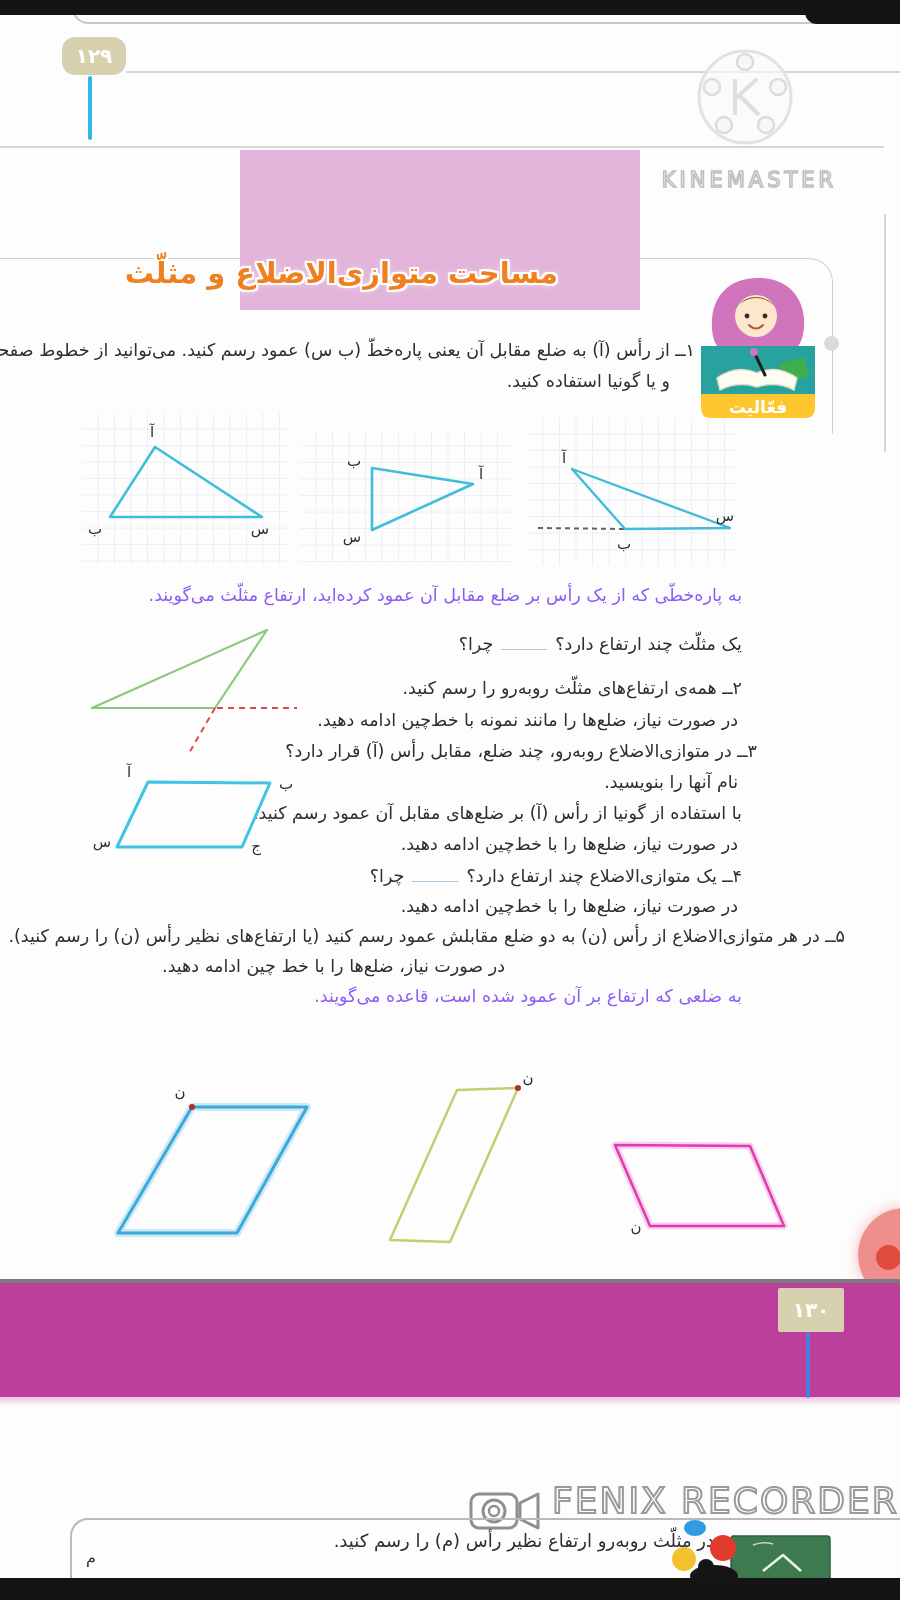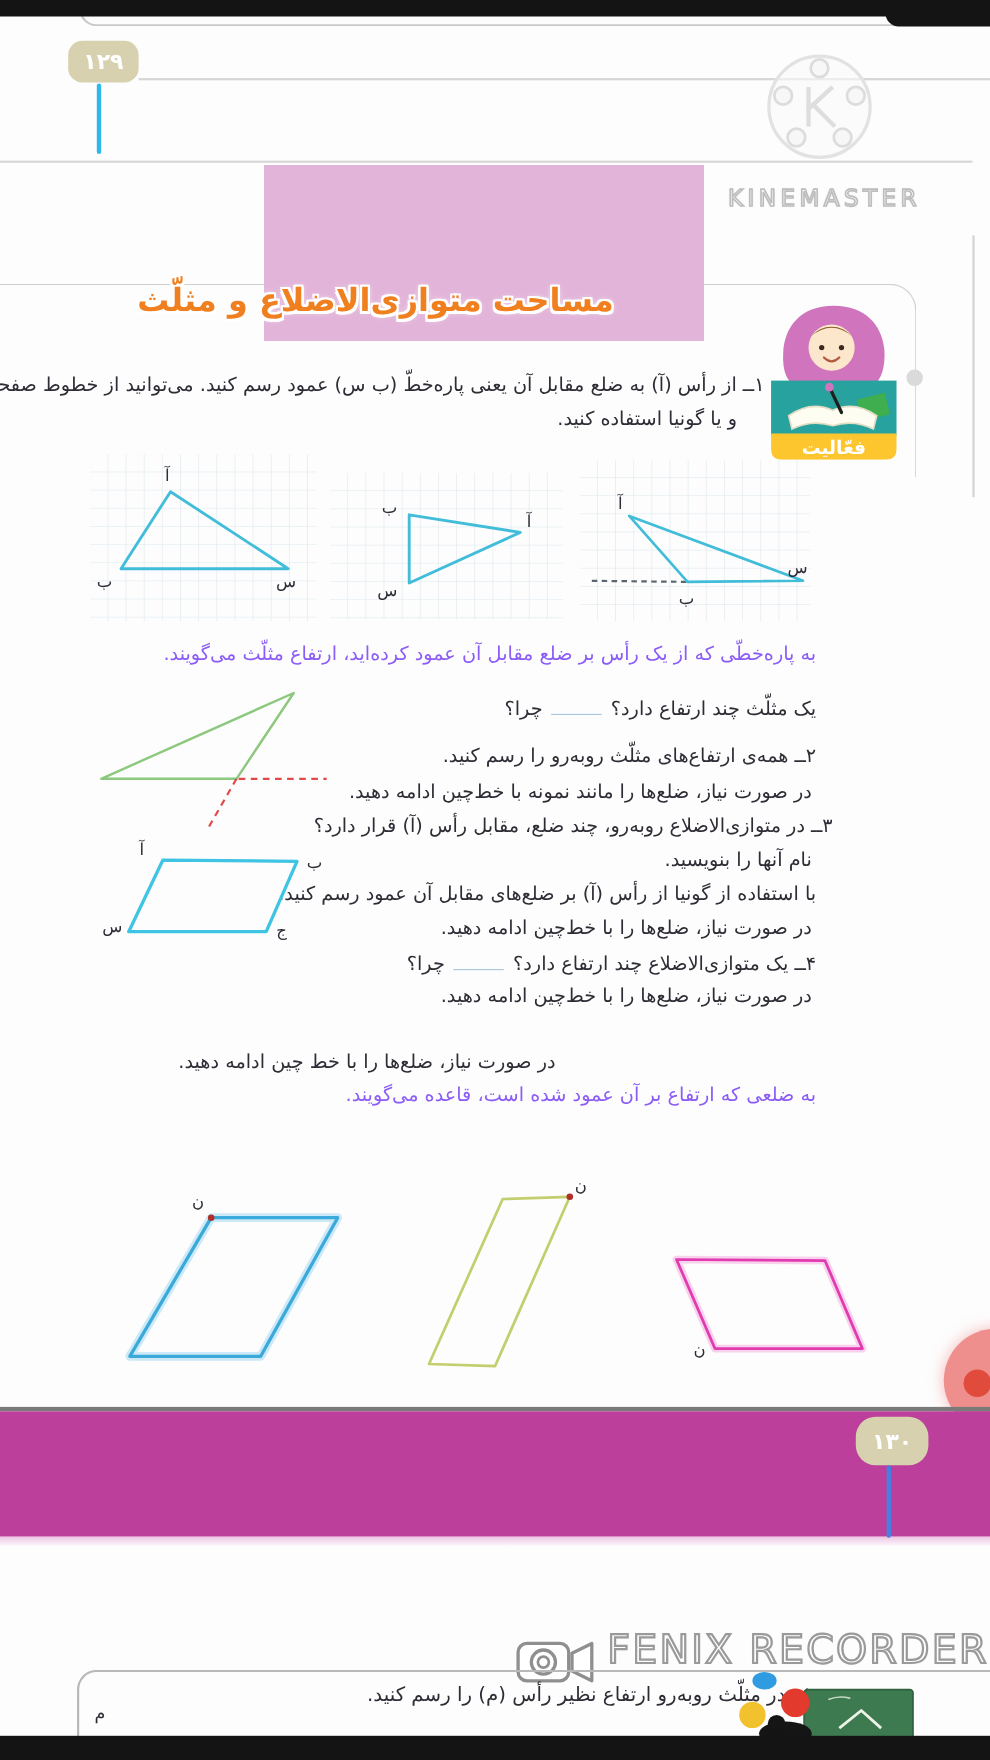--- a/index.html
+++ b/index.html
@@ -115,20 +115,21 @@
   <div class="t" style="right:158px;top:678px;">۲ــ همه‌ی ارتفاع‌های مثلّث روبه‌رو را رسم کنید.</div>
   <div class="t" style="right:162px;top:710px;">در صورت نیاز، ضلع‌ها را مانند نمونه با خط‌چین ادامه دهید.</div>
   <div class="t" style="right:143px;top:741px;">۳ــ در متوازی‌الاضلاع روبه‌رو، چند ضلع، مقابل رأس (آ) قرار دارد؟</div>
   <div class="t" style="right:162px;top:772px;">نام آنها را بنویسید.</div>
   <div class="t" style="right:158px;top:803px;">با استفاده از گونیا از رأس (آ) بر ضلع‌های مقابل آن عمود رسم کنید.</div>
   <div class="t" style="right:162px;top:834px;">در صورت نیاز، ضلع‌ها را با خط‌چین ادامه دهید.</div>
   <div class="t" style="right:158px;top:865px;">
     <span>۴ــ یک متوازی‌الاضلاع چند ارتفاع دارد؟</span><span class="blank"></span><span>چرا؟</span>
   </div>
   <div class="t" style="right:162px;top:896px;">در صورت نیاز، ضلع‌ها را با خط‌چین ادامه دهید.</div>
+  <div class="t" style="right:55px;top:926px;">۵ــ در هر متوازی‌الاضلاع از رأس (ن) به دو ضلع مقابلش عمود رسم کنید (یا ارتفاع‌های نظیر رأس (ن) را رسم کنید).</div>
   <div class="t" style="right:395px;top:956px;">در صورت نیاز، ضلع‌ها را با خط چین ادامه دهید.</div>
   <div class="t red" style="right:158px;top:986px;">به ضلعی که ارتفاع بر آن عمود شده است، قاعده می‌گویند.</div>
 
   <svg style="position:absolute;left:88px;top:752px;" width="215" height="105" viewBox="0 0 215 105">
     <polygon points="60,30 182,31 154,95 29,95" fill="none" stroke="#3fc4e4" stroke-width="3" stroke-linejoin="round"></polygon>
     <text x="41" y="25" text-anchor="middle" font-size="15" fill="#2e2c35">آ</text>
     <text x="198" y="37" text-anchor="middle" font-size="15" fill="#2e2c35">ب</text>
     <text x="168" y="99" text-anchor="middle" font-size="15" fill="#2e2c35">ج</text>
     <text x="14" y="95" text-anchor="middle" font-size="15" fill="#2e2c35">س</text>
   </svg>
@@ -150,21 +151,21 @@
 
   <div style="position:absolute;left:858px;top:1208px;width:94px;height:94px;border-radius:50%;
               background:#ef8f8d;box-shadow:0 0 14px rgba(240,140,140,0.6);">
     <div style="position:absolute;left:18px;top:37px;width:25px;height:25px;border-radius:50%;background:#e04b3c;"></div>
   </div>
 
   <div style="position:absolute;left:0;top:1279px;width:900px;height:4px;background:#7a7a7a;"></div>
   <div style="position:absolute;left:0;top:1283px;width:900px;height:114px;background:#bc3f9c;"></div>
   <div style="position:absolute;left:0;top:1397px;width:900px;height:9px;
               background:linear-gradient(#eec3e4,rgba(255,255,255,0));"></div>
-  <div class="badge" style="left:778px;top:1288px;width:66px;height:44px;line-height:44px;border-radius:18px;">۱۳۰</div>
+  <div class="badge" style="left:778px;top:1288px;width:66px;height:44px;line-height:44px;border-radius:2px;">۱۳۰</div>
   <div class="vline" style="left:806px;top:1332px;height:66px;background:#4a7de0;"></div>
 
   <svg style="position:absolute;left:468px;top:1488px;" width="78" height="46" viewBox="0 0 78 46">
     <rect x="3" y="6" width="46" height="34" rx="8" fill="#ffffff" stroke="#8f8f8f" stroke-width="3"></rect>
     <circle cx="26" cy="23" r="11" fill="none" stroke="#8f8f8f" stroke-width="3"></circle>
     <circle cx="26" cy="23" r="5" fill="none" stroke="#8f8f8f" stroke-width="2.5"></circle>
     <path d="M52,15 L70,6 L70,40 L52,31 Z" fill="#ffffff" stroke="#8f8f8f" stroke-width="3" stroke-linejoin="round"></path>
   </svg>
   <div class="wm" style="left:552px;top:1480px;font-size:36px;letter-spacing:2px;-webkit-text-stroke:2px #9a9a9a;">FENIX RECORDER</div>
 

